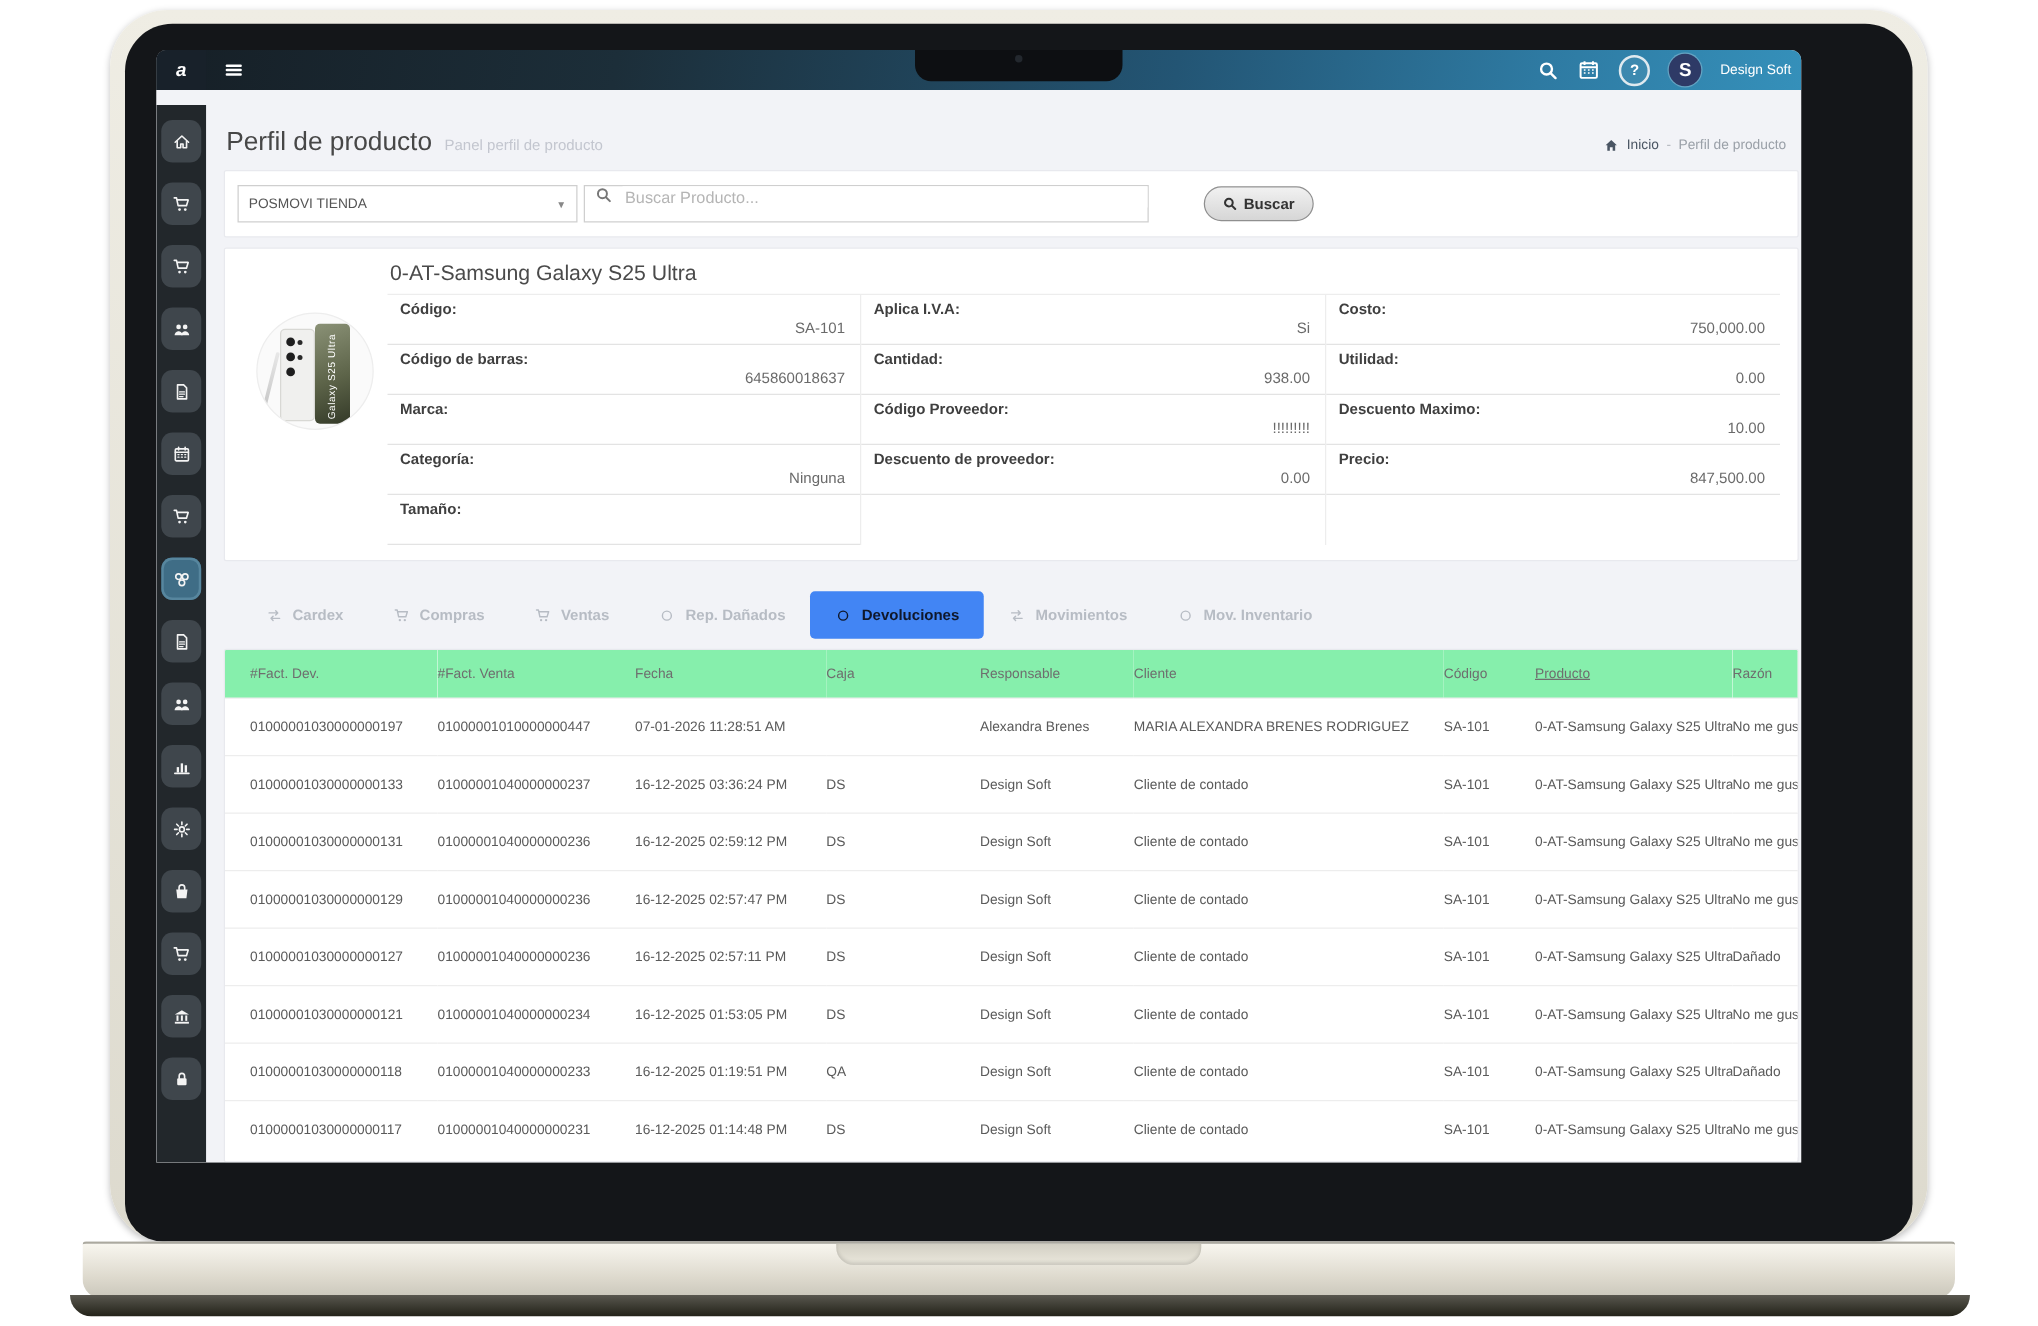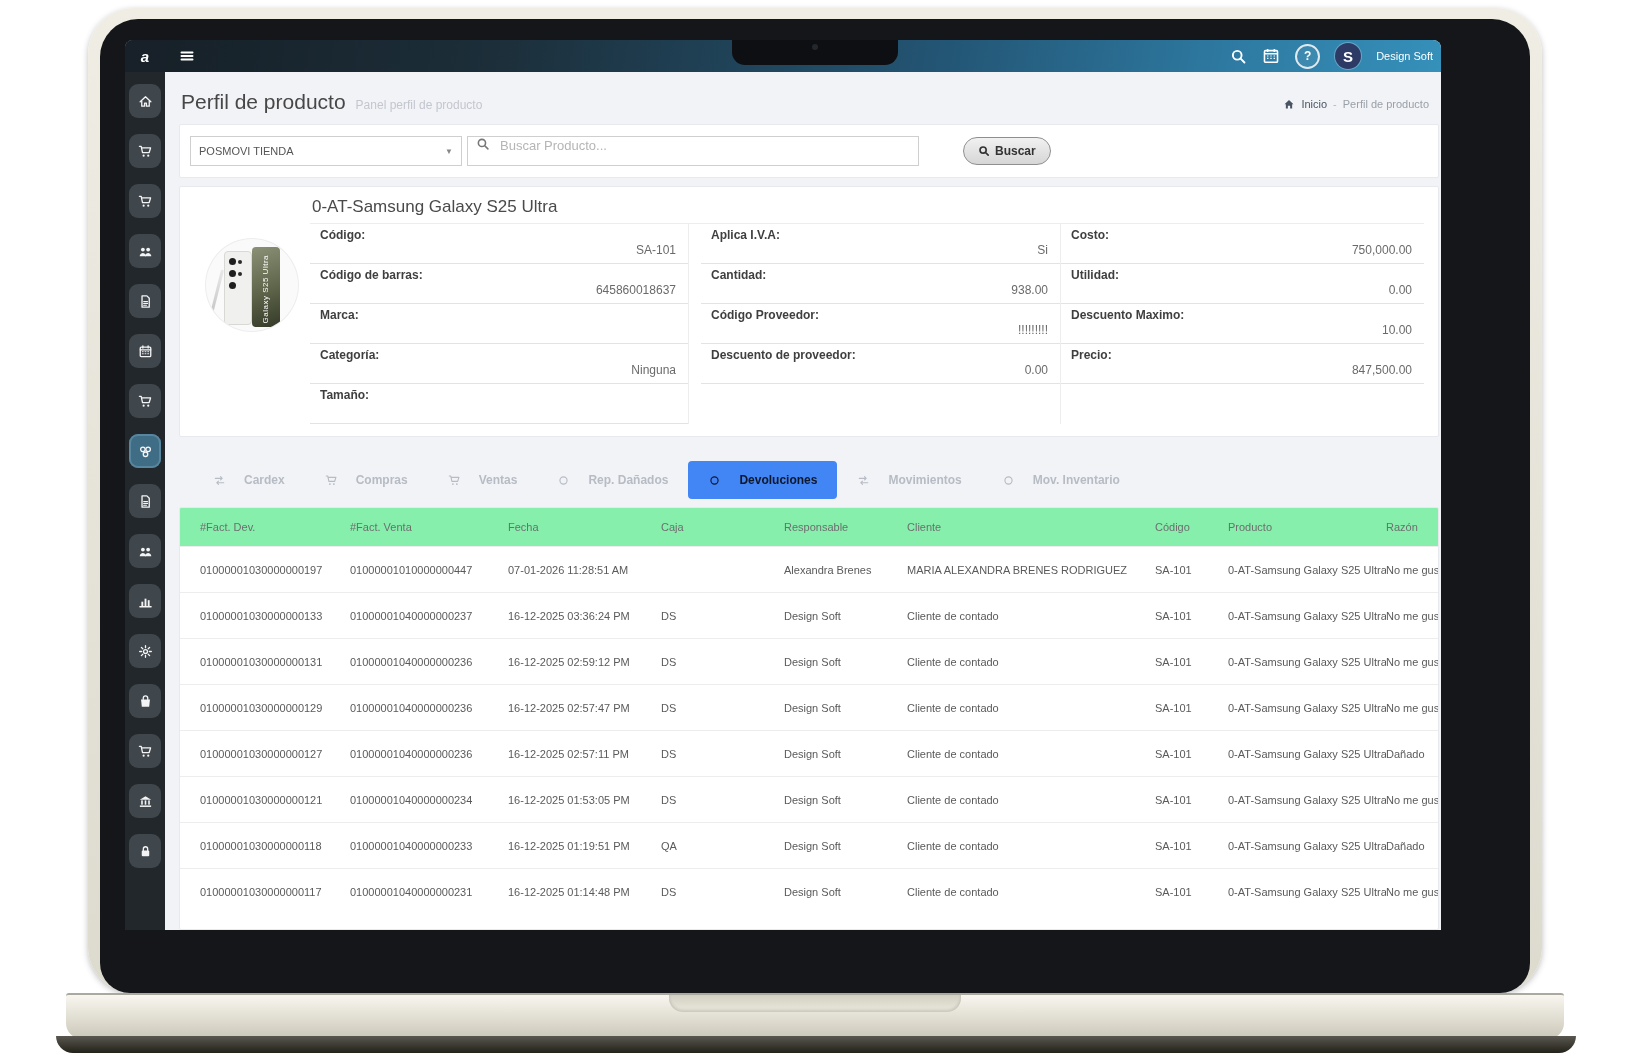--- a/index.html
+++ b/index.html
@@ -16,21 +16,21 @@
   
   .app{display:flex;flex-direction:column;height:100%;}
   .navbar{position:relative;height:32px;flex:0 0 32px;display:flex;align-items:center;background:linear-gradient(100deg,#161f26 0%,#1c2e39 28%,#235574 62%,#2e7aa2 84%,#3590ba 100%);color:#fff;z-index:5;}
   .nav-logo{width:40px;height:32px;display:flex;align-items:center;justify-content:center;background:#18212a;font-weight:bold;font-size:15px;font-style:italic;}
   .hamburger{margin-left:14px;background:none;border:none;color:#fff;cursor:pointer;display:flex;padding:0;}
   .nav-right{margin-left:auto;display:flex;align-items:center;gap:15px;padding-right:8px;}
   .nav-ic{display:flex;align-items:center;color:#fff;}
   .help-badge{width:21px;height:21px;border-radius:50%;border:2px solid #dfe9ef;display:flex;align-items:center;justify-content:center;font-size:12px;font-weight:bold;background:rgba(255,255,255,.06);}
   .brand-logo{width:26px;height:26px;border-radius:50%;background:#2e3a66;display:flex;align-items:center;justify-content:center;font-weight:bold;font-size:15px;color:#fff;box-shadow:0 0 0 1px rgba(255,255,255,.25);}
   .brand-name{font-size:11px;color:#fff;}
-  .body{flex:1;display:flex;overflow:hidden;}
+  .body{flex:1;display:flex;overflow:hidden;margin-top:12px;}
   
   .sidebar{width:40px;flex:0 0 40px;background:#22272b;padding-top:12px;display:flex;flex-direction:column;align-items:center;}
   .side-item{width:32px;height:34px;margin:0 0 16px;border-radius:9px;background:#3f464c;display:flex;align-items:center;justify-content:center;color:#f4f4f4;cursor:pointer;flex:0 0 34px;}
   .side-item.active{background:#3f6d86;box-shadow:0 0 0 2px #57869e inset;}
   
   .main{flex:1;padding:10px 2px 0 14px;display:flex;flex-direction:column;overflow:hidden;background:#f2f3f7;}
   .page-head{display:flex;align-items:flex-end;justify-content:space-between;padding:8px 10px 10px 2px;}
   .title-wrap{display:flex;align-items:baseline;gap:10px;}
   .page-title{font-size:21px;color:#474747;}
   .page-subtitle{font-size:12px;color:#c3c6cf;}
@@ -53,28 +53,28 @@
   .pimg{position:absolute;left:26px;top:52px;width:92px;height:92px;border-radius:50%;background:#fafafa;box-shadow:0 0 0 1px #ededed;overflow:hidden;}
   .phone-back{position:absolute;left:18px;top:12px;width:26px;height:72px;background:#f0f0ee;border:1px solid #d8d8d4;border-radius:4px;}
   .cam-dot{position:absolute;left:4px;width:7px;height:7px;border-radius:50%;background:#1e1e1e;}
   .cam-dot.small{width:4px;height:4px;left:13px;background:#2a2a2a;}
   .phone-front{position:absolute;left:46px;top:8px;width:28px;height:80px;background:linear-gradient(160deg,#8a9176 0%,#5d6449 55%,#343a28 100%);border-radius:4px;display:flex;align-items:flex-end;justify-content:center;padding-bottom:4px;box-sizing:border-box;}
   .phone-front .vlabel{writing-mode:vertical-rl;transform:rotate(180deg);font-size:8px;color:#fff;letter-spacing:.5px;line-height:1.1;}
   .pen{position:absolute;left:8px;top:30px;width:3px;height:58px;background:linear-gradient(#e8e8e8,#bdbdbd);transform:rotate(14deg);border-radius:2px;}
   .fields{display:flex;margin-left:130px;border-top:1px solid #ededed;}
   .fcol{box-sizing:border-box;}
   .fcol:nth-child(1){width:378px;}
-  .fcol:nth-child(2){width:372px;border-left:1px solid #ededed;padding-left:12px;}
+  .fcol:nth-child(2){width:372px;border-left:1px solid #ededed;}
   .fcol:nth-child(3){flex:1;border-left:1px solid #ededed;}
   .field{padding:4px 10px 2px;border-bottom:1px solid #e3e3e3;}
   .field .flabel{font-size:12px;font-weight:bold;color:#3f3f3f;}
   .field .fvalue{font-size:12px;color:#6a6a6a;text-align:right;min-height:16px;padding:1px 2px 2px 0;}
   
   .tabs{display:flex;align-items:center;margin:24px 0 0 14px;}
-  .tab{display:flex;align-items:center;gap:18px;padding:12px 20px;font-size:12px;font-weight:bold;color:#b7bcc4;cursor:pointer;white-space:nowrap;}
+  .tab{display:flex;align-items:center;gap:8px;padding:12px 20px;font-size:12px;font-weight:bold;color:#b7bcc4;cursor:pointer;white-space:nowrap;}
   .tab.active{background:#4285f4;color:#0f172a;border-radius:4px;}
   
   .table-card{margin-top:8px;flex:1;overflow:hidden;}
   table{border-collapse:collapse;table-layout:fixed;width:1307px;}
   thead th{background:#86efac;color:#6e6e6e;font-size:11px;font-weight:normal;text-align:left;height:38px;padding:0 8px 0 0;white-space:nowrap;overflow:hidden;}
   tbody td{font-size:11px;color:#5a5a5a;height:45px;padding:0 8px 0 0;border-top:1px solid #ededed;white-space:nowrap;overflow:hidden;}
   th:first-child,td:first-child{padding-left:20px;}
   tbody tr{background:#fff;cursor:pointer;}
   .ic{flex:0 0 auto;}
 </style>
@@ -405,21 +405,21 @@
                 <table>
                   <thead>
                       <tr>
                         <th style="width: 142px;">#Fact. Dev.</th>
                         <th style="width: 150px;">#Fact. Venta</th>
                         <th style="width: 145px;">Fecha</th>
                         <th style="width: 115px;">Caja</th>
                         <th style="width: 115px;">Responsable</th>
                         <th style="width: 240px;">Cliente</th>
                         <th style="width: 65px;">Código</th>
-                        <th style="width: 150px;">Producto</th>
+                        <th style="width: 150px; text-decoration: underline;">Producto</th>
                         <th style="width: 95px;">Razón</th>
                       </tr>
                     </thead>
                   <tbody>
                       <tr>
                         <td>01000001030000000197</td>
                         <td>01000001010000000447</td>
                         <td>07-01-2026 11:28:51 AM</td>
                         <td></td>
                         <td>Alexandra Brenes</td>

